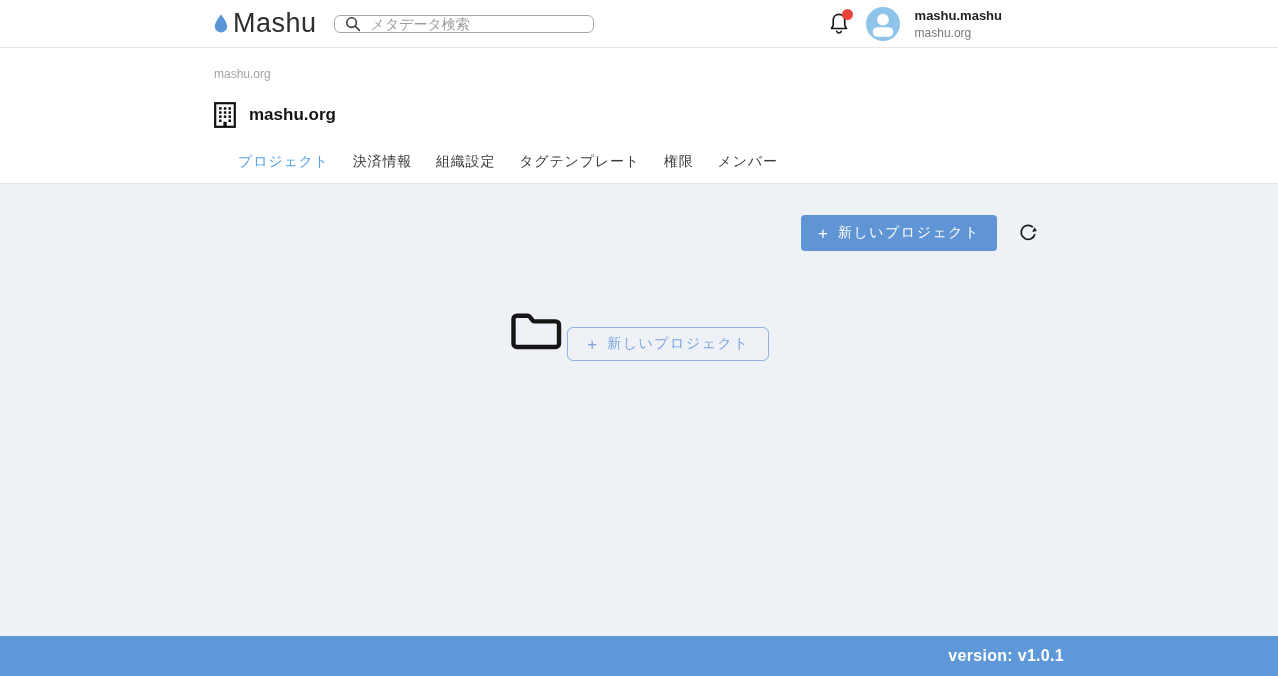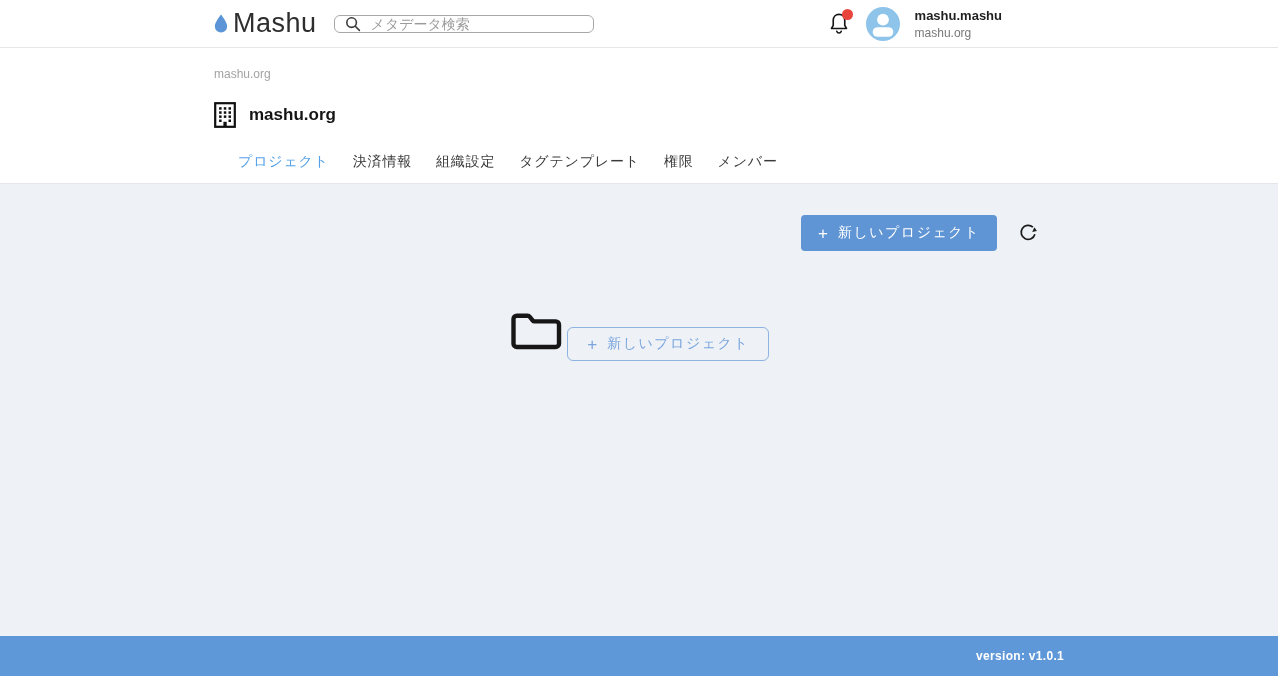--- a/index.html
+++ b/index.html
@@ -124,21 +124,21 @@
     font-family: "Liberation Sans", sans-serif;
   }
 
   
   .app-footer {
     height: 40px; background: #5f98d8;
     display: flex; align-items: center;
   }
   .footer-text {
     text-align: right;
-    color: #ffffff; font-size: 12px; font-weight: bold; letter-spacing: 0.3px;
+    color: #ffffff; font-size: 16px; font-weight: bold; letter-spacing: 0.3px;
   }
 </style>
 </head>
 <body>
 
 <div>
 
   <header class="app-header">
     <div class="header-inner">
 

